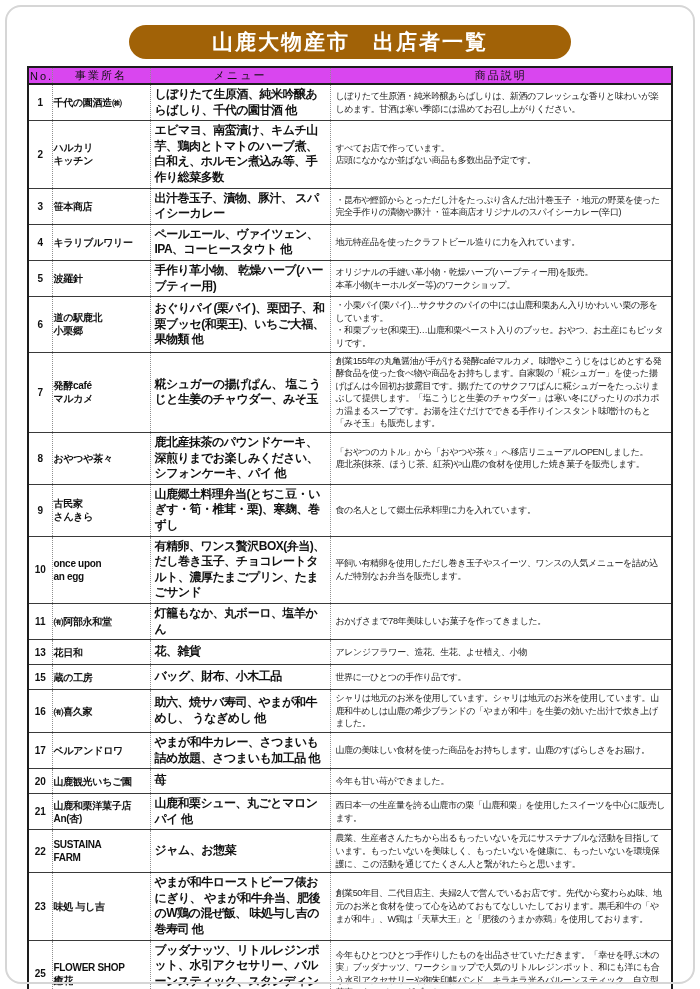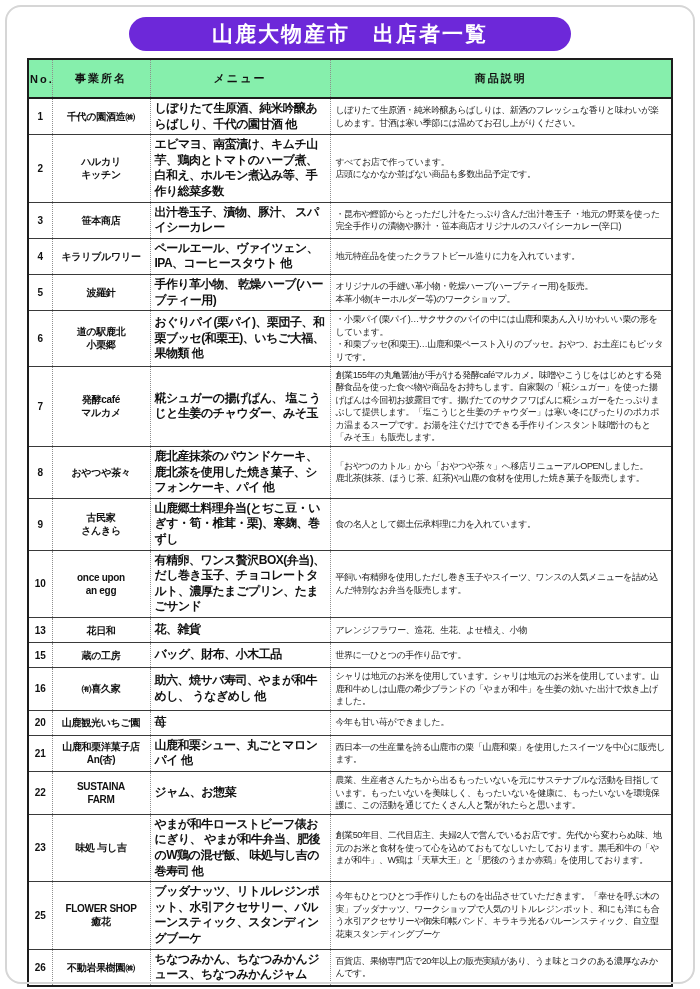--- a/index.html
+++ b/index.html
@@ -11,66 +11,65 @@
     overflow:hidden;
   }
   .page-frame{
     position:absolute;
     left:5px;top:5px;right:5px;bottom:5px;
     border:2px solid #d6d6d6;
     border-radius:16px;
     pointer-events:none;
   }
   .title-pill{
-    margin:17px auto 7px auto;
+    margin:25px auto 7px auto;
     width:442px;height:34px;
-    background:#6d28d9;
+    background:#a16207;
     border-radius:17px;
     color:#ffffff;
     display:flex;align-items:center;justify-content:center;
     font-weight:bold;
     font-size:21px;
     letter-spacing:2px;
   }
   table.vendor-table{
     width:644px;
     margin:0 auto;
     border-collapse:collapse;
     table-layout:fixed;
     border:2px solid #1d1d1d;
   }
   col.c-no{width:24px;}
   col.c-name{width:98px;}
   col.c-menu{width:180px;}
   col.c-desc{width:342px;}
   th{
-    background:#86efac;
+    background:#d946ef;
     color:#111;
     font-size:11px;
-    font-weight:bold;
-    padding:11px 1px;
+    font-weight:normal;
+    padding:0 1px;
     letter-spacing:2px;
     border-bottom:2px solid #1d1d1d;
   }
   th,td{border-left:1px dotted #8f8f8f;}
   th:first-child,td:first-child{border-left:none;}
   tbody td{
     border-top:1px solid #3a3a3a;
     vertical-align:middle;
   }
   tbody tr{height:25px;}
   .row-number-cell{
     text-align:center;
     font-weight:bold;
     font-size:10px;
     color:#111;
     padding:2px 0;
   }
   .business-name-cell{
-    text-align:center;
     font-weight:bold;
     font-size:10px;
     color:#111;
     white-space:pre-line;
     line-height:1.3;
     padding:2px 1px;
     letter-spacing:-0.3px;
   }
   .menu-cell{
     font-weight:bold;
@@ -162,56 +161,68 @@
         <td class="row-number-cell">7</td>
         <td class="business-name-cell">発酵café
 マルカメ</td>
         <td class="menu-cell">糀シュガーの揚げぱん、
 塩こうじと生姜のチャウダー、みそ玉</td>
         <td class="description-cell">創業155年の丸亀醤油が手がける発酵caféマルカメ。味噌やこうじをはじめとする発酵食品を使った食べ物や商品をお持ちします。自家製の「糀シュガー」を使った揚げぱんは今回初お披露目です。揚げたてのサクフワぱんに糀シュガーをたっぷりまぶして提供します。「塩こうじと生姜のチャウダー」は寒い冬にぴったりのポカポカ温まるスープです。お湯を注ぐだけでできる手作りインスタント味噌汁のもと「みそ玉」も販売します。</td>
       </tr>
       <tr>
         <td class="row-number-cell">8</td>
         <td class="business-name-cell">おやつや茶々</td>
-        <td class="menu-cell">鹿北産抹茶のパウンドケーキ、鹿北茶を使用した焼き菓子、シフォンケーキ、パイ 他</td>
+        <td class="menu-cell">鹿北産抹茶のパウンドケーキ、深煎りまでお楽しみください、シフォンケーキ、パイ 他</td>
         <td class="description-cell">「おやつのカトル」から「おやつや茶々」へ移店リニューアルOPENしました。
 鹿北茶(抹茶、ほうじ茶、紅茶)や山鹿の食材を使用した焼き菓子を販売します。</td>
       </tr>
       <tr>
         <td class="row-number-cell">9</td>
         <td class="business-name-cell">古民家
 さんきら</td>
         <td class="menu-cell">山鹿郷土料理弁当(とぢこ豆・いぎす・筍・椎茸・栗)、寒麹、巻ずし</td>
         <td class="description-cell">食の名人として郷土伝承料理に力を入れています。</td>
       </tr>
       <tr>
         <td class="row-number-cell">10</td>
         <td class="business-name-cell">once upon
 an egg</td>
         <td class="menu-cell">有精卵、ワンス贅沢BOX(弁当)、だし巻き玉子、チョコレートタルト、濃厚たまごプリン、たまごサンド</td>
         <td class="description-cell">平飼い有精卵を使用しただし巻き玉子やスイーツ、ワンスの人気メニューを詰め込んだ特別なお弁当を販売します。</td>
       </tr>
       <tr>
+        <td class="row-number-cell">11</td>
+        <td class="business-name-cell">㈲阿部永和堂</td>
+        <td class="menu-cell">灯籠もなか、丸ボーロ、塩羊かん</td>
+        <td class="description-cell">おかげさまで78年美味しいお菓子を作ってきました。</td>
+      </tr>
+      <tr>
         <td class="row-number-cell">13</td>
         <td class="business-name-cell">花日和</td>
         <td class="menu-cell">花、雑貨</td>
         <td class="description-cell">アレンジフラワー、造花、生花、よせ植え、小物</td>
       </tr>
       <tr>
         <td class="row-number-cell">15</td>
         <td class="business-name-cell">蔵の工房</td>
         <td class="menu-cell">バッグ、財布、小木工品</td>
         <td class="description-cell">世界に一ひとつの手作り品です。</td>
       </tr>
       <tr>
         <td class="row-number-cell">16</td>
         <td class="business-name-cell">㈲喜久家</td>
         <td class="menu-cell">助六、焼サバ寿司、やまが和牛めし、
 うなぎめし 他</td>
         <td class="description-cell">シャリは地元のお米を使用しています。シャリは地元のお米を使用しています。山鹿和牛めしは山鹿の希少ブランドの「やまが和牛」を生姜の効いた出汁で炊き上げました。</td>
+      </tr>
+      <tr>
+        <td class="row-number-cell">17</td>
+        <td class="business-name-cell">ベルアンドロワ</td>
+        <td class="menu-cell">やまが和牛カレー、さつまいも詰め放題、さつまいも加工品 他</td>
+        <td class="description-cell">山鹿の美味しい食材を使った商品をお持ちします。山鹿のすばらしさをお届け。</td>
       </tr>
       <tr>
         <td class="row-number-cell">20</td>
         <td class="business-name-cell">山鹿観光いちご園</td>
         <td class="menu-cell">苺</td>
         <td class="description-cell">今年も甘い苺ができました。</td>
       </tr>
       <tr>
         <td class="row-number-cell">21</td>
         <td class="business-name-cell">山鹿和栗洋菓子店 An(杏)</td>

